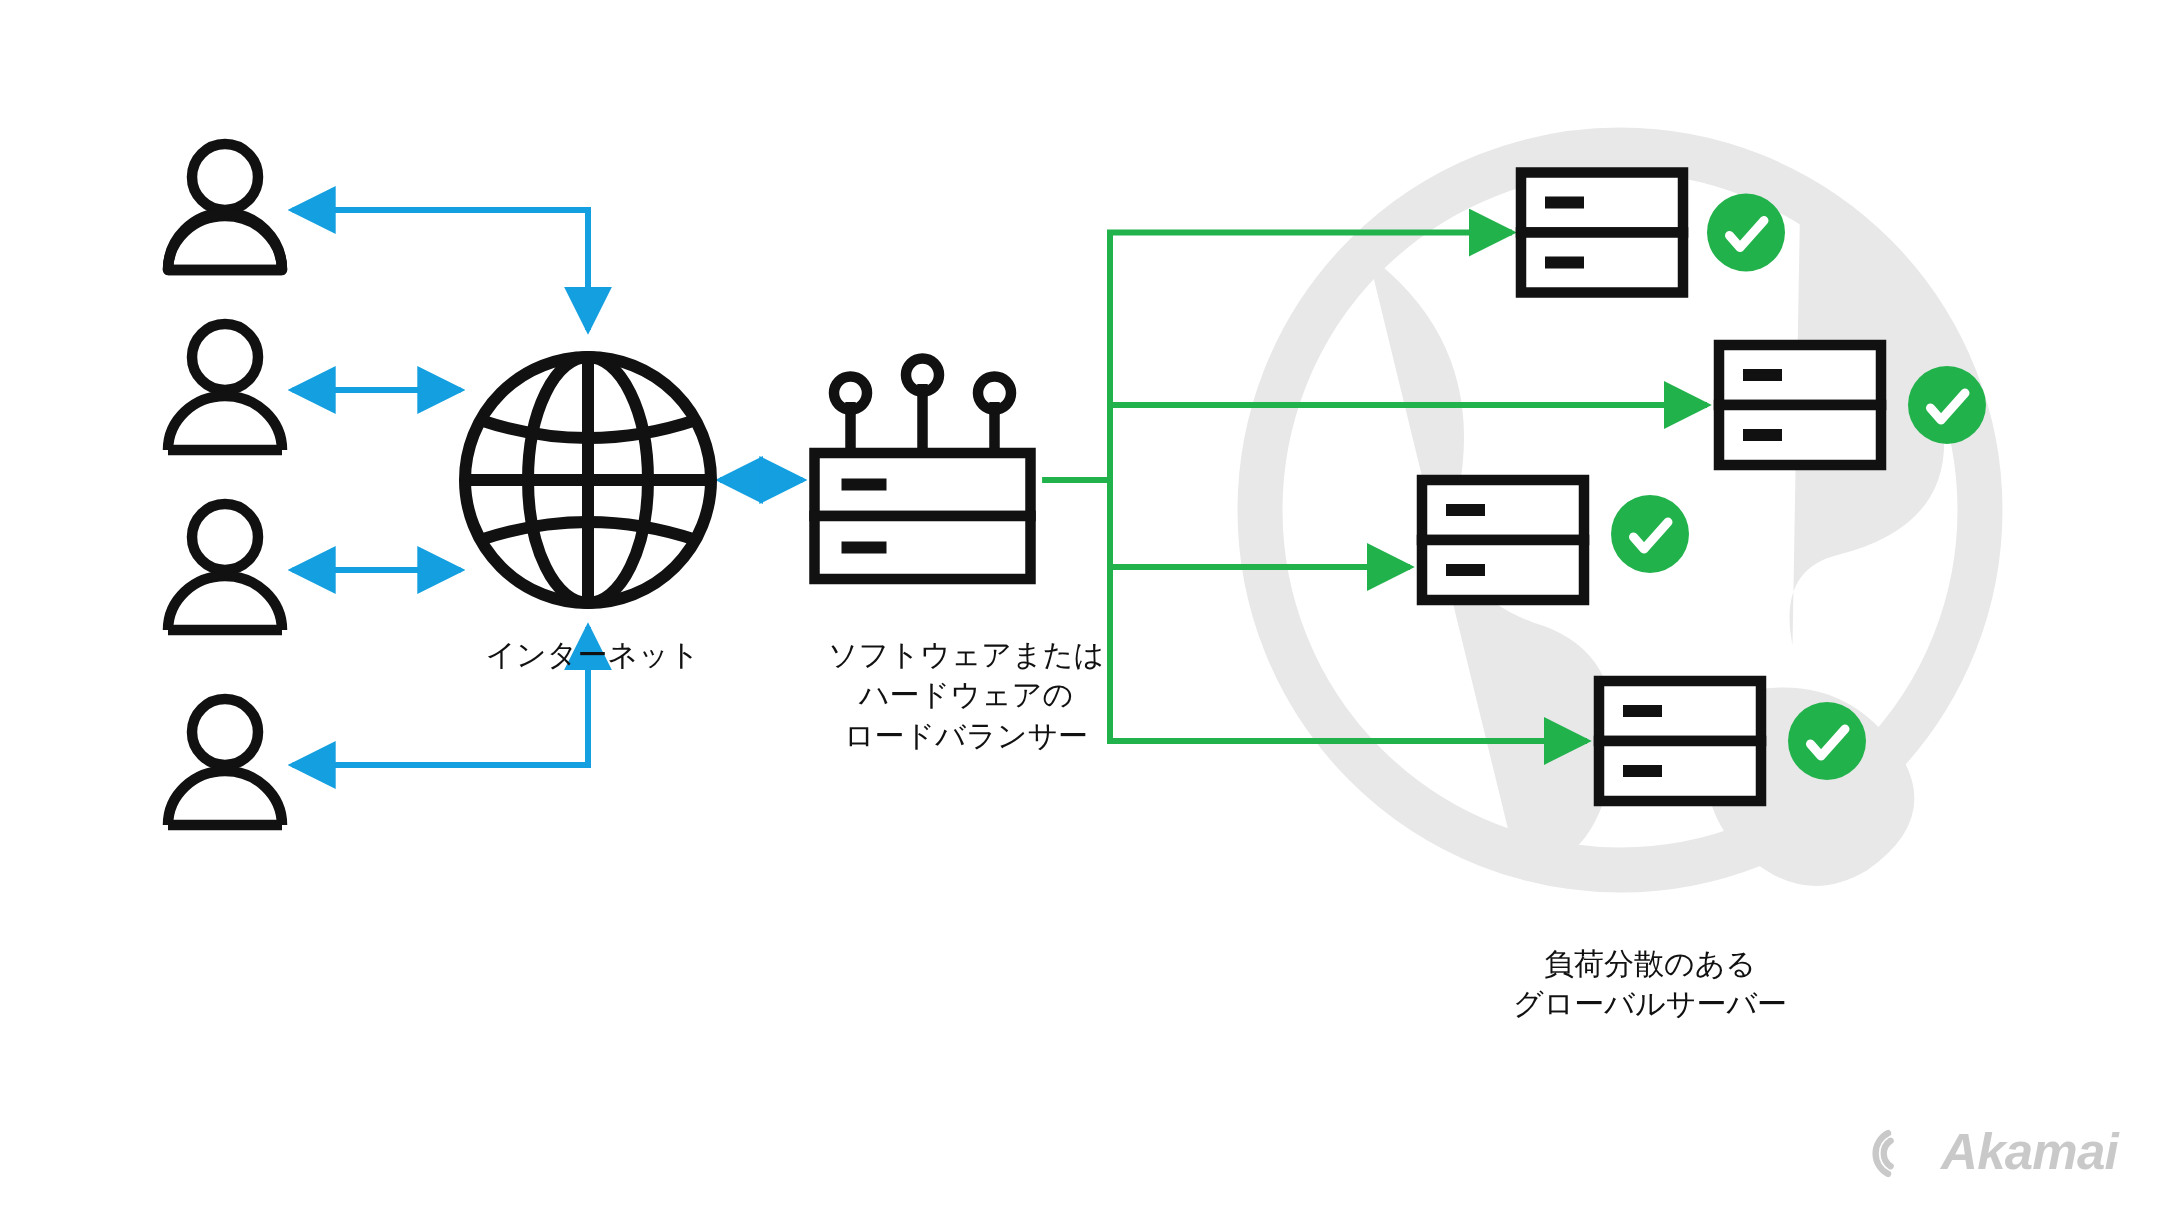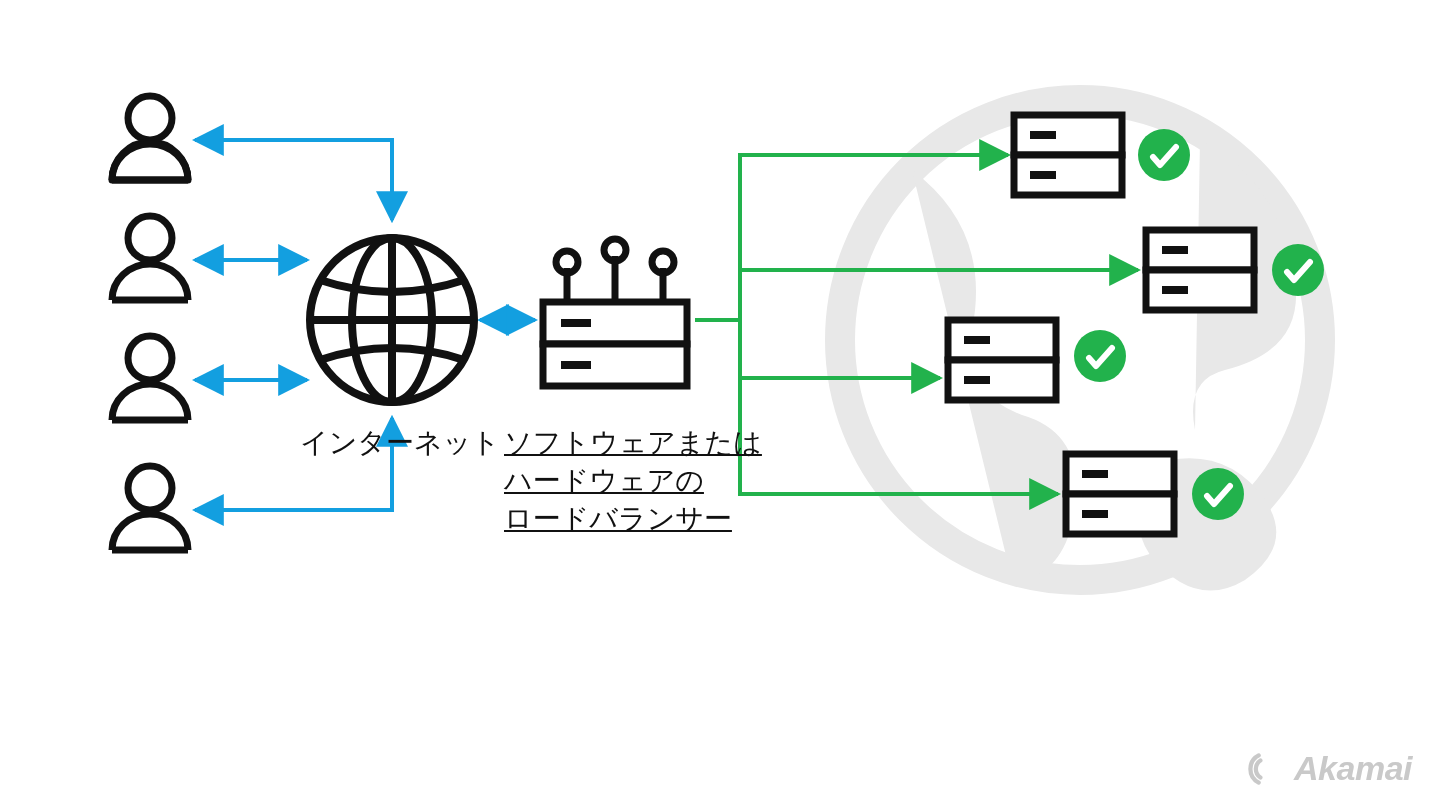--- a/index.html
+++ b/index.html
@@ -1,17 +1,17 @@
 <!DOCTYPE html>
 <html><head>
 <meta charset="utf-8">
 <style>
   html,body{margin:0;padding:0;width:1440px;height:810px;background:#fff;font-family:"Helvetica Neue",Arial,"Hiragino Kaku Gothic ProN","Yu Gothic",Meiryo,sans-serif;color:#111;}
   .stage{position:relative;width:1440px;height:810px;overflow:hidden;}
-  .label{position:absolute;font-size:28px;line-height:1.35;text-align:left;white-space:pre;}
+  .label{position:absolute;font-size:20px;line-height:1.35;text-align:center;white-space:pre;}
   svg.canvas{position:absolute;inset:0;}
   .brand{position:absolute;right:28px;bottom:22px;color:#c9c9c9;font-weight:800;font-style:italic;font-size:34px;display:flex;align-items:center;gap:20px;letter-spacing:-0.5px;}
   .brand svg{display:block;}
 </style>
 </head>
 <body>
 
 <div class="stage">
 
 <svg class="canvas" width="1440" height="810" viewBox="0 0 1440 810">
@@ -137,23 +137,25 @@
       <line x1="-38" y1="20" x2="-12" y2="20" stroke="#111" stroke-width="8"></line>
     </g>
     <g transform="translate(1218,494)">
       <circle r="26" fill="#22b24c"></circle>
       <path d="M -11 2 l 7 8 l 16 -18" fill="none" stroke="#fff" stroke-width="6" stroke-linecap="round" stroke-linejoin="round"></path>
     </g>
   </g>
 </svg>
 
 <div class="label" style="left:300px;top:424px;width:190px;">インターネット</div>
-<div class="label" style="left:504px;top:424px;width:240px;text-decoration:underline;">ソフトウェアまたは
+<div class="label" style="left:524px;top:424px;width:240px;">ソフトウェアまたは
 ハードウェアの
 ロードバランサー</div>
+<div class="label" style="left:960px;top:630px;width:280px;">負荷分散のある
+グローバルサーバー</div>
 
 <div class="brand">
   <svg width="34" height="34" viewBox="0 0 40 40">
     <path d="M22 4 A18 18 0 0 0 22 36" fill="none" stroke="#c9c9c9" stroke-width="5" stroke-linecap="round"></path>
     <path d="M24 10 A12 12 0 0 0 24 30" fill="none" stroke="#c9c9c9" stroke-width="5" stroke-linecap="round"></path>
   </svg>
   <span>Akamai</span>
 </div>
 
 </div>

